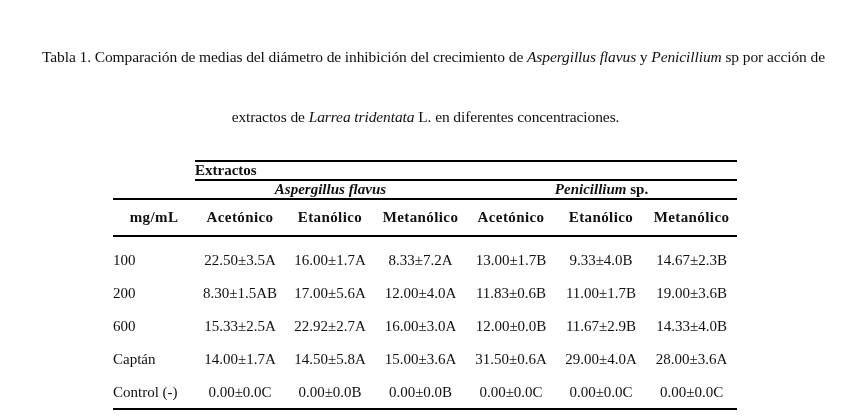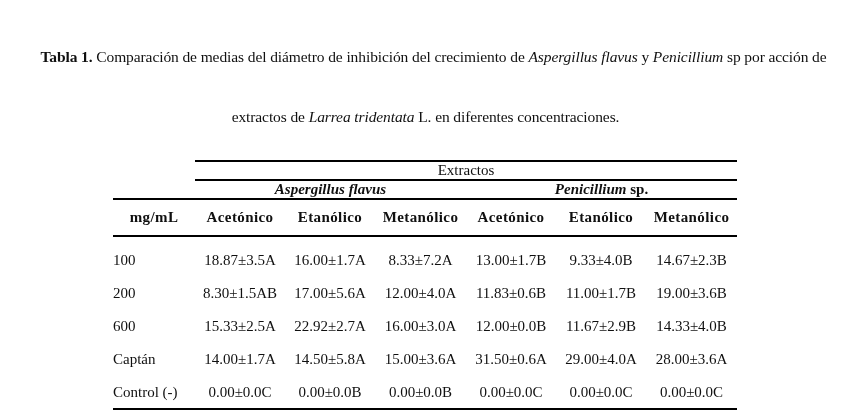--- a/index.html
+++ b/index.html
@@ -15,21 +15,21 @@
     overflow: hidden;
   }
   .title-block {
     padding-top: 7px;
     text-align: center;
     font-size: 15.5px;
     line-height: 20px;
     letter-spacing: -0.1px;
     white-space: pre;
   }
-  .title-bold { font-weight: bold; margin-left: 16px; }
+  .title-bold { font-weight: normal; margin-left: 16px; }
   .italic { font-style: italic; }
 
   table.doc-table {
     border-collapse: collapse;
     table-layout: fixed;
     margin: 13px 0 0 113px;
     width: 624px;
     border-bottom: 2px solid #000;
     font-size: 15px;
   }
@@ -40,22 +40,22 @@
   }
   tr.group-row { height: 17px; }
   tr.species-row { height: 18px; }
   tr.cols-row { height: 37px; }
   tr.spacer-top { height: 8px; }
   tr.data-row { height: 33px; }
 
   .extractos-cell {
     border-top: 2px solid #000;
     border-bottom: 2px solid #000;
-    font-weight: normal;
-    text-align: center;
+    font-weight: bold;
+    text-align: left;
   }
   .rule-bottom { border-bottom: 2px solid #000; }
   .species-cell {
     border-bottom: 2px solid #000;
     font-weight: bold;
     text-align: center;
   }
   .col-header {
     border-bottom: 2px solid #000;
     font-weight: bold;
@@ -104,21 +104,21 @@
       <th class="col-header">Acetónico</th>
       <th class="col-header">Etanólico</th>
       <th class="col-header">Metanólico</th>
     </tr>
     <tr class="spacer-top">
         <td colspan="7"></td>
       </tr>
 
     <tr class="data-row">
       <td class="row-label">100</td>
-      <td class="value-cell">18.87±3.5A</td>
+      <td class="value-cell">22.50±3.5A</td>
       <td class="value-cell">16.00±1.7A</td>
       <td class="value-cell">8.33±7.2A</td>
       <td class="value-cell">13.00±1.7B</td>
       <td class="value-cell">9.33±4.0B</td>
       <td class="value-cell">14.67±2.3B</td>
     </tr>
     <tr class="data-row">
       <td class="row-label">200</td>
       <td class="value-cell">8.30±1.5AB</td>
       <td class="value-cell">17.00±5.6A</td>

